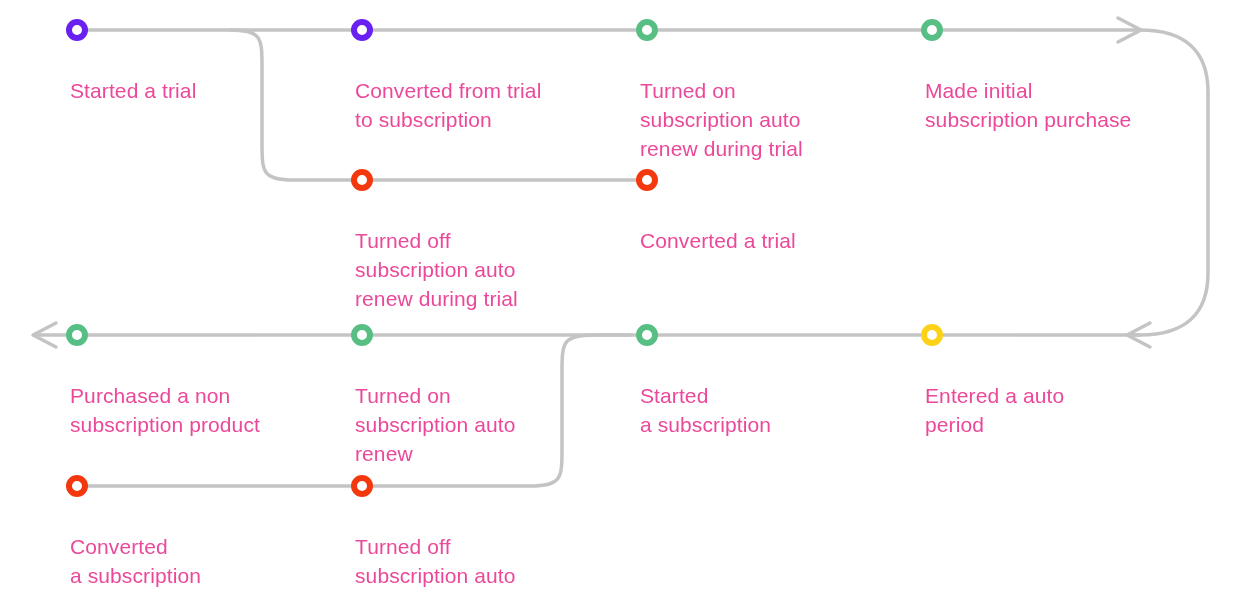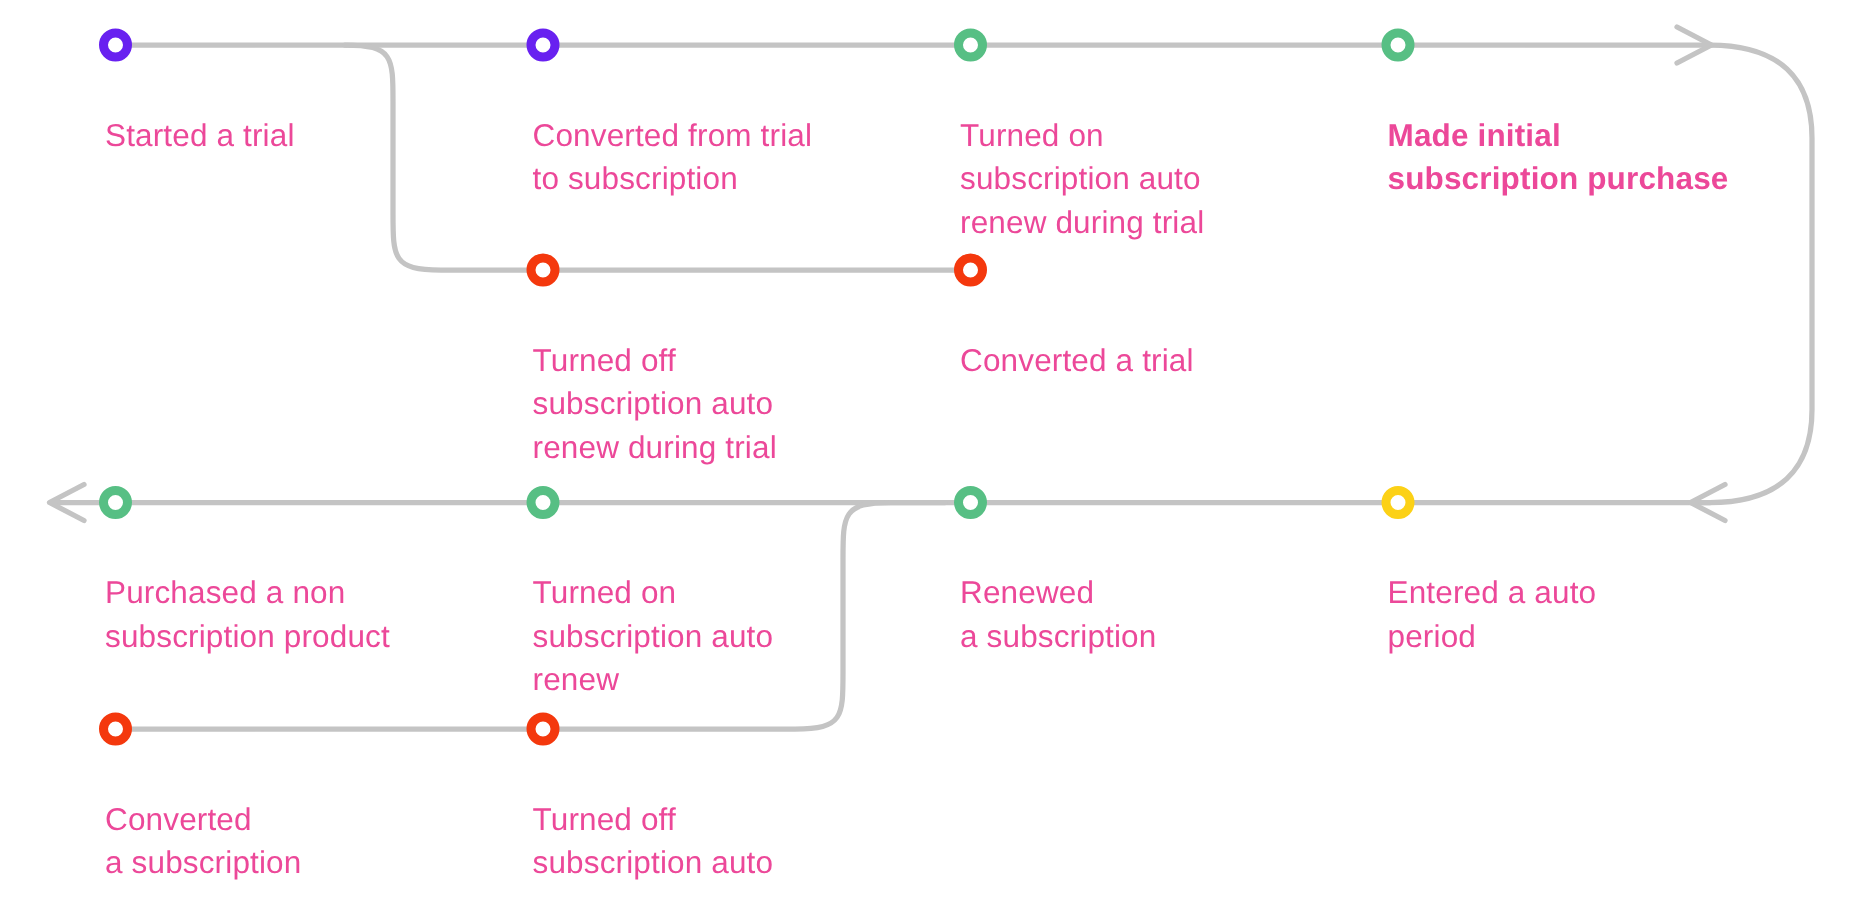--- a/index.html
+++ b/index.html
@@ -98,21 +98,21 @@
 
   <div class="node" style="left:647px; top:30px;">
     <span class="node-dot" style="border-color:#57bf84;"></span>
     <span class="node-label">Turned on
 subscription auto
 renew during trial</span>
   </div>
 
   <div class="node" style="left:932px; top:30px;">
     <span class="node-dot" style="border-color:#57bf84;"></span>
-    <span class="node-label" style="width:260px;font-weight:bold;">Made initial
+    <span class="node-label" style="width:260px;">Made initial
 subscription purchase</span>
   </div>
 
   <div class="node" style="left:362px; top:180px;">
     <span class="node-dot" style="border-color:#f4380d;"></span>
     <span class="node-label">Turned off
 subscription auto
 renew during trial</span>
   </div>
 
@@ -129,21 +129,21 @@
 
   <div class="node" style="left:362px; top:335px;">
     <span class="node-dot" style="border-color:#57bf84;"></span>
     <span class="node-label">Turned on
 subscription auto
 renew</span>
   </div>
 
   <div class="node" style="left:647px; top:335px;">
     <span class="node-dot" style="border-color:#57bf84;"></span>
-    <span class="node-label">Renewed
+    <span class="node-label">Started
 a subscription</span>
   </div>
 
   <div class="node" style="left:932px; top:335px;">
     <span class="node-dot" style="border-color:#fcd116;"></span>
     <span class="node-label">Entered a auto
 period</span>
   </div>
 
   <div class="node" style="left:77px; top:486px;">

